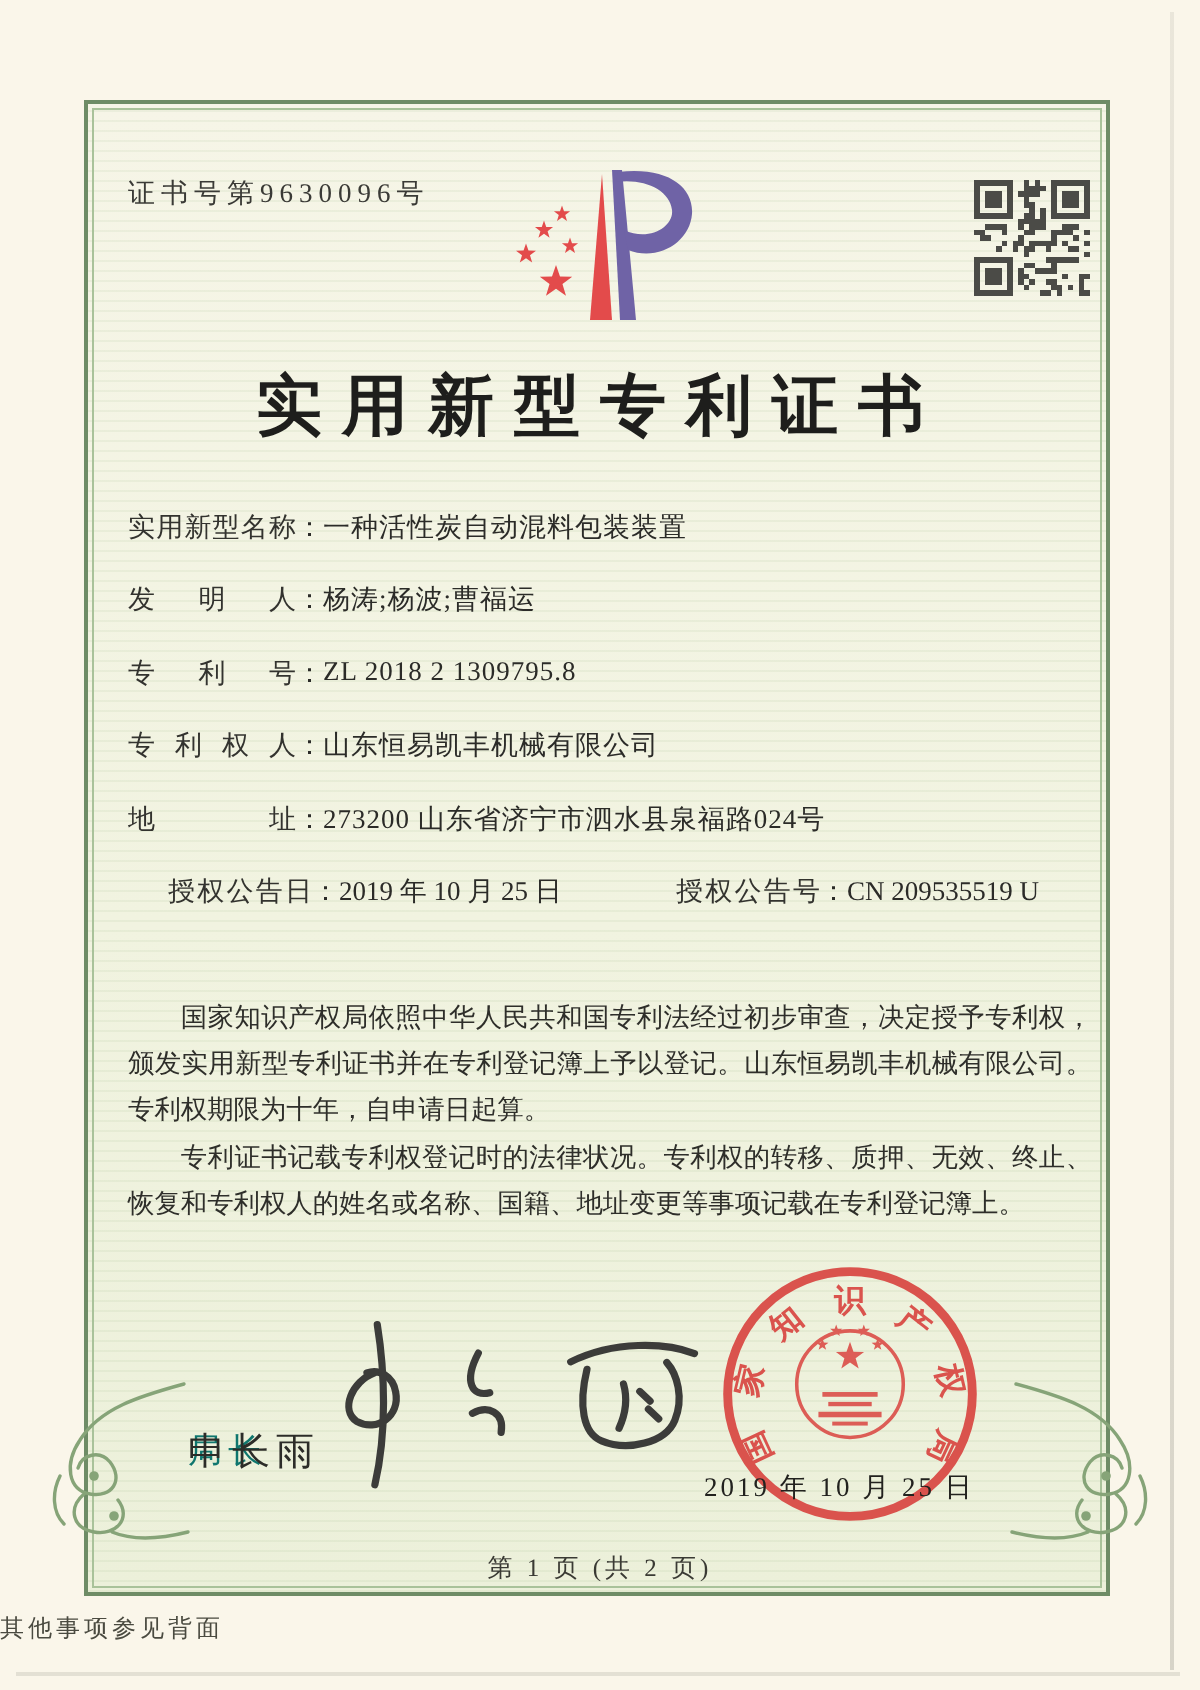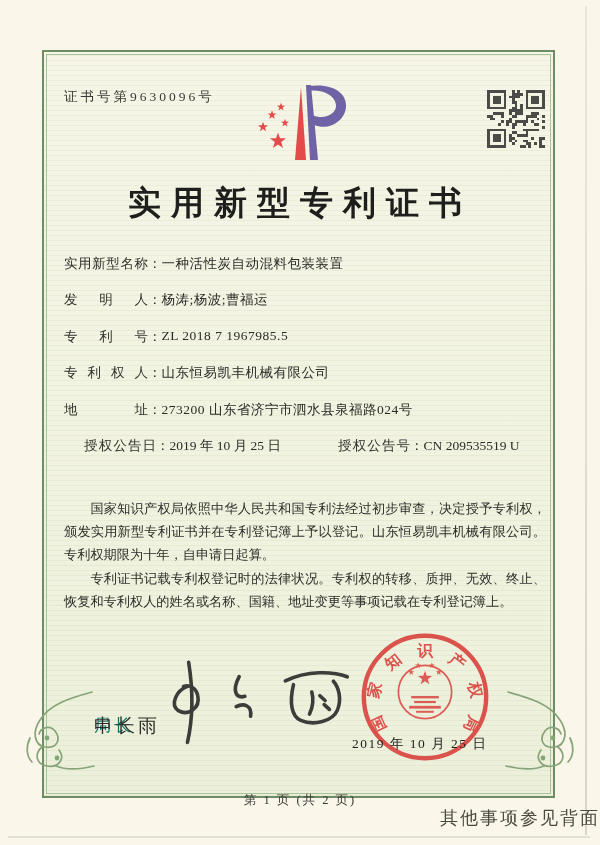--- a/index.html
+++ b/index.html
@@ -47,22 +47,22 @@
   .paras{position:absolute;left:64px;top:497px;width:482px;font-size:13.2px;line-height:1.76;text-align:justify;color:#2e2e2a;}
   .paras p{margin:0;text-indent:2em;}
 
   .sig-title{position:absolute;left:94px;top:714px;font-size:17px;letter-spacing:3px;color:#0f766e;}
   .sig-name{position:absolute;left:94px;top:713px;font-size:19px;letter-spacing:3px;color:#2c2c28;}
   .autograph{position:absolute;left:150px;top:650px;width:210px;height:100px;}
 
   .seal{position:absolute;left:351px;top:623px;width:148px;height:148px;opacity:.94;}
   .seal-date{position:absolute;left:352px;top:735px;font-size:13.5px;letter-spacing:1.5px;color:#22221f;}
 
-  .footer-page{position:absolute;left:0;top:776px;width:100%;text-align:center;font-size:12.5px;letter-spacing:2px;color:#3a3a34;margin-top:16px;}
-  .back-note{position:absolute;left:0;top:806px;width:100%;text-align:right;font-size:18px;letter-spacing:2px;color:#4a4a40;}
+  .footer-page{position:absolute;left:0;top:776px;width:100%;text-align:center;font-size:12.5px;letter-spacing:2px;color:#3a3a34;}
+  .back-note{position:absolute;left:0;top:806px;width:100%;text-align:left;font-size:12px;letter-spacing:2px;color:#4a4a40;}
 
   .flourish{position:absolute;width:78px;height:84px;}
   .flourish.bl{left:20px;top:690px;}
   .flourish.br{left:502px;top:690px;transform:scaleX(-1);}
 </style>
 </head>
 <body>
 
 <svg width="0" height="0" style="position:absolute">
   <defs>
@@ -100,21 +100,21 @@
 <div class="title">实用新型专利证书</div>
 
 <div class="rows">
   <div class="row">
     <span class="lbl">实用新型名称</span><span class="colon">：</span><span class="val">一种活性炭自动混料包装装置</span>
   </div>
   <div class="row">
     <span class="lbl">发明人</span><span class="colon">：</span><span class="val">杨涛;杨波;曹福运</span>
   </div>
   <div class="row">
-    <span class="lbl">专利号</span><span class="colon">：</span><span class="val">ZL 2018 7 1967985.5</span>
+    <span class="lbl">专利号</span><span class="colon">：</span><span class="val">ZL 2018 2 1309795.8</span>
   </div>
   <div class="row">
     <span class="lbl">专利权人</span><span class="colon">：</span><span class="val">山东恒易凯丰机械有限公司</span>
   </div>
   <div class="row">
     <span class="lbl">地址</span><span class="colon">：</span><span class="val">273200 山东省济宁市泗水县泉福路024号</span>
   </div>
   <div class="grant-row">
     <span class="grant-pair left">
       <span class="lbl">授权公告日</span><span class="colon">：</span><span class="val">2019 年 10 月 25 日</span>

